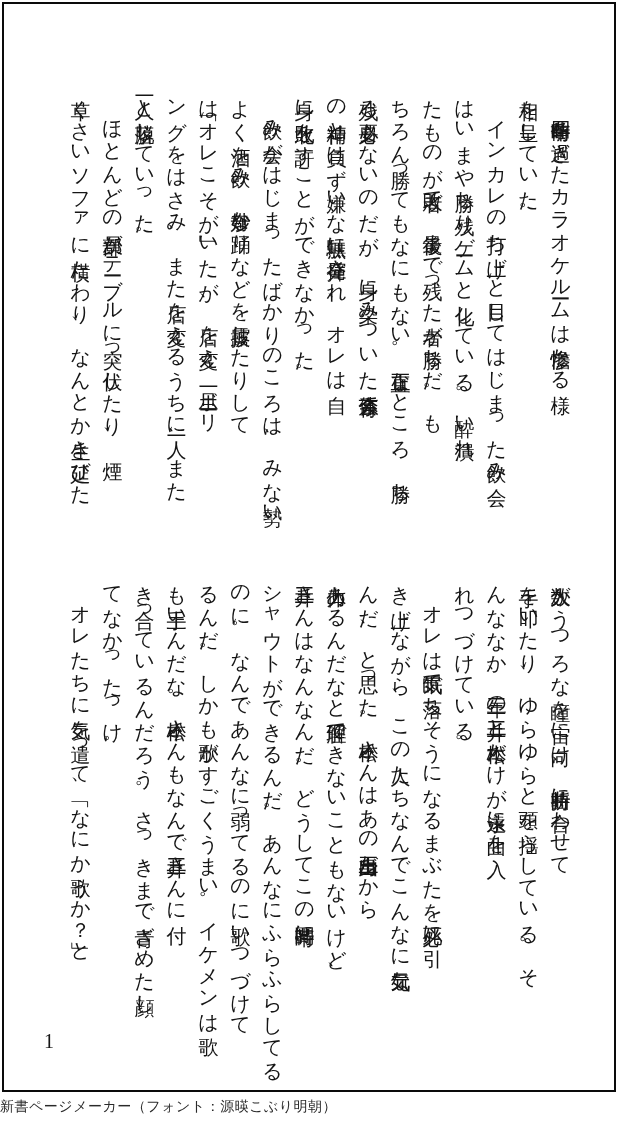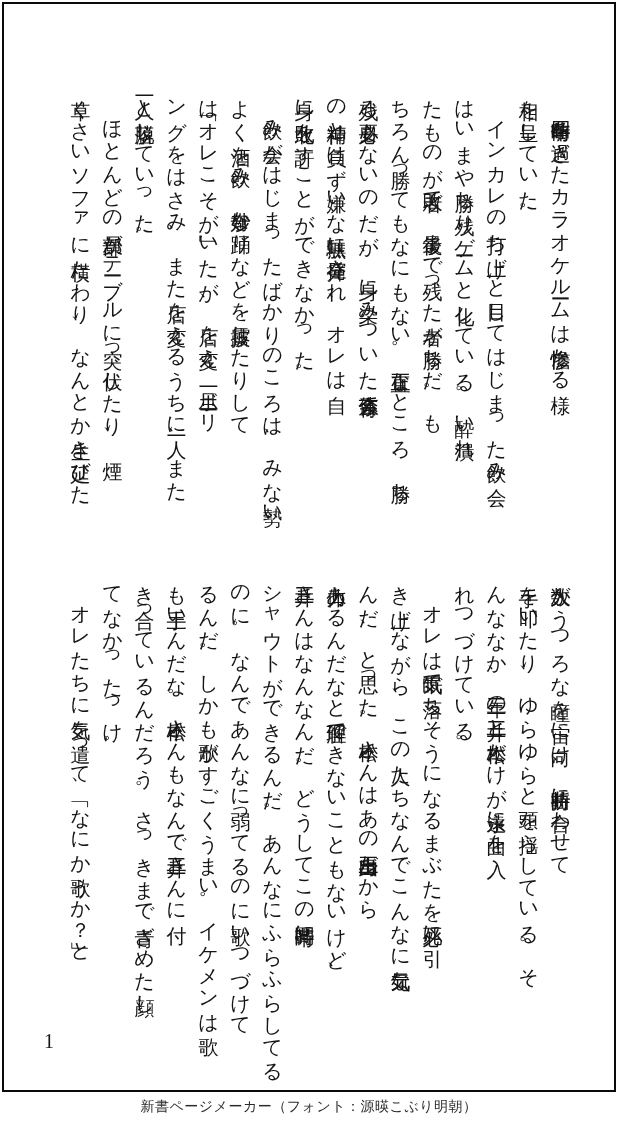--- a/index.html
+++ b/index.html
@@ -39,21 +39,20 @@
     position: absolute;
     left: 40px; top: 1026px;
     font-family: "Liberation Serif", "DejaVu Serif", serif;
     font-size: 20px;
     color: #151515;
   }
   .footer-caption {
     position: absolute;
     left: 0; top: 1098px;
     width: 618px;
-    text-align: center;
     font-family: "Liberation Serif", "DejaVu Serif", serif;
     font-size: 14px;
     letter-spacing: 0.5px;
     color: #2a2a2a;
   }
 </style>
 </head>
 <body>
 
 <div class="page-frame">

